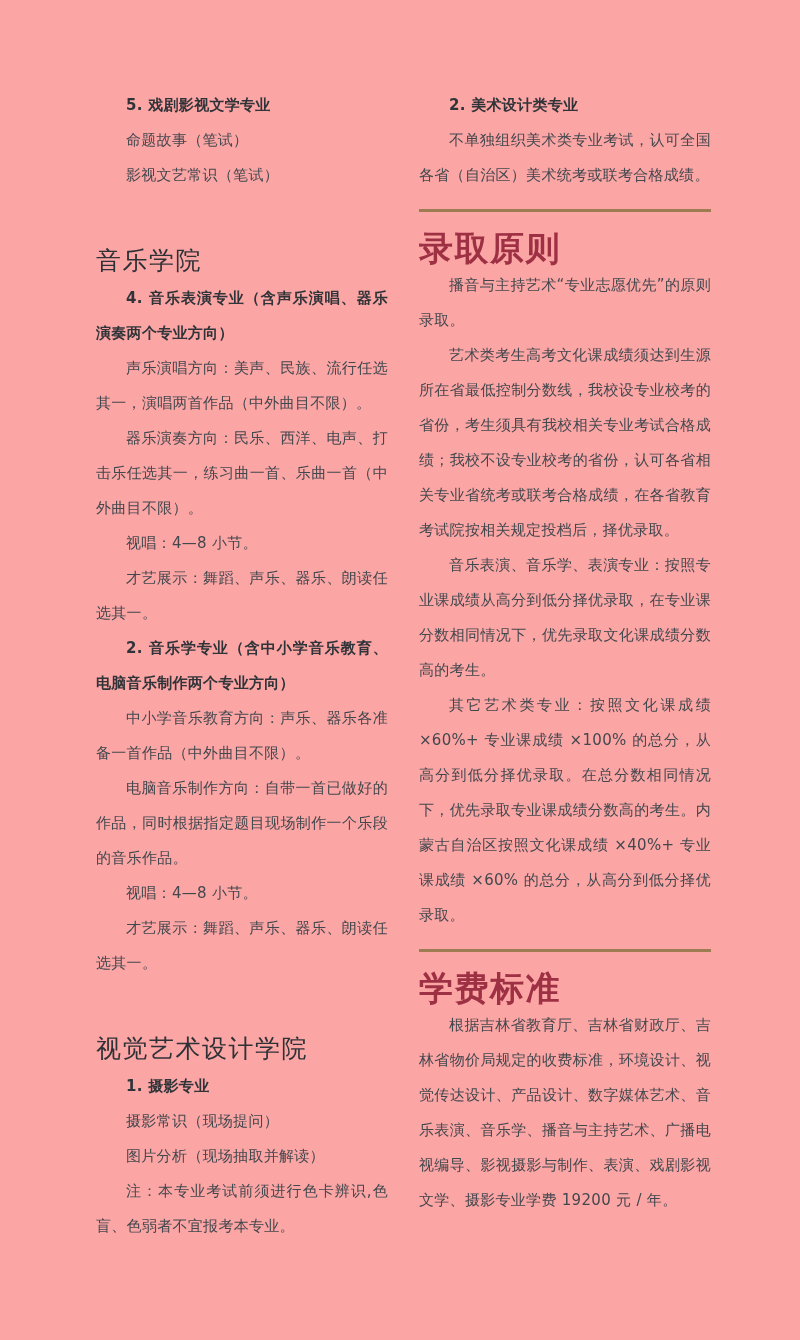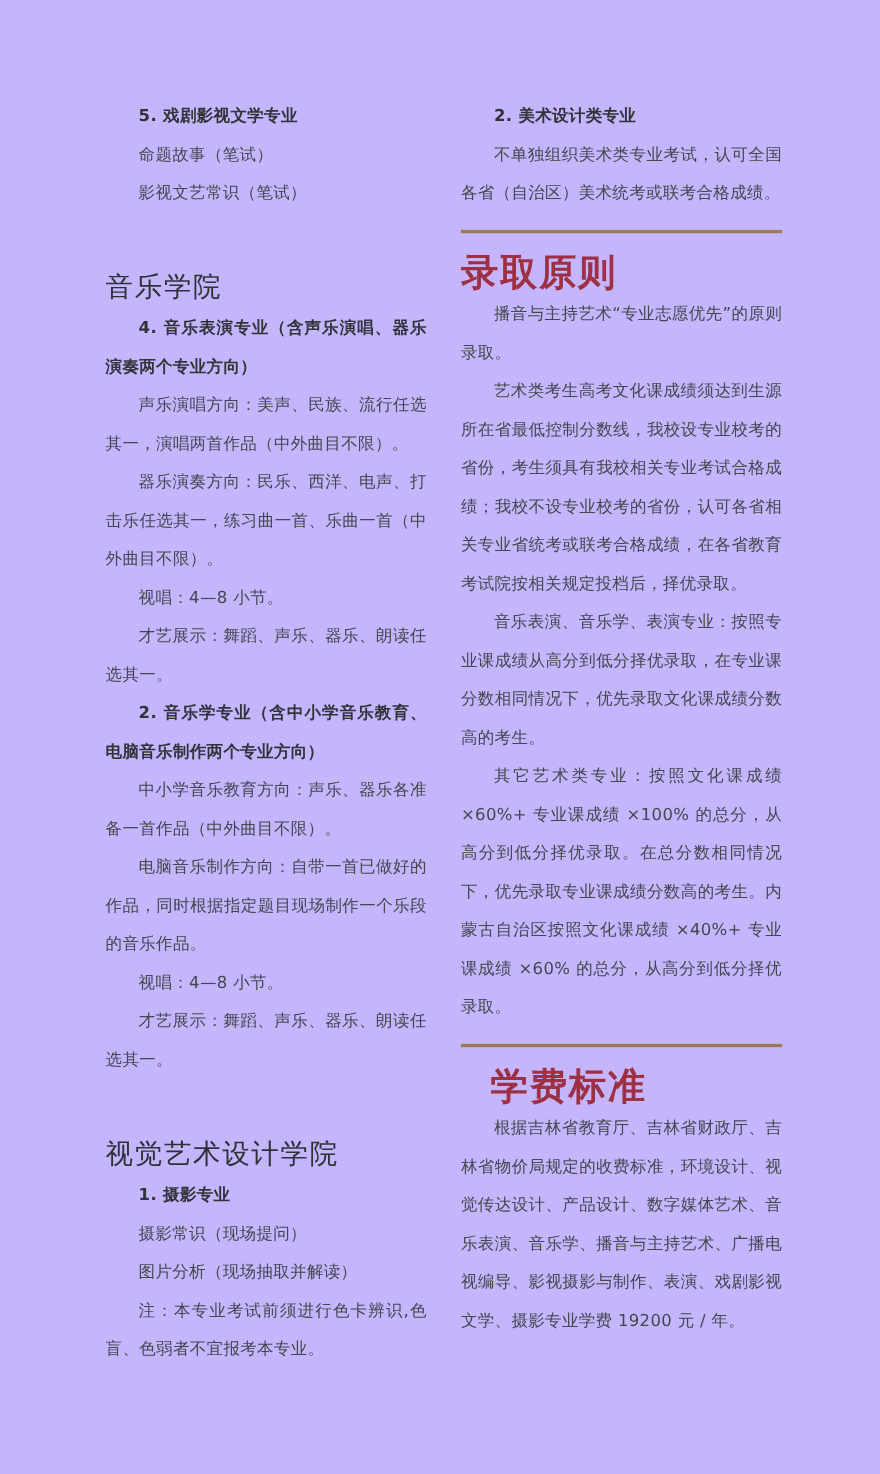--- a/index.html
+++ b/index.html
@@ -10,21 +10,21 @@
   body {
     width: 800px;
     height: 1340px;
     font-family: "DejaVu Sans", "Liberation Sans", sans-serif;
     overflow: hidden;
   }
   .page {
     position: relative;
     width: 800px;
     height: 1340px;
-    background: #c4b5fd;
+    background: #fca5a5;
   }
   .col {
     position: absolute;
     top: 88px;
   }
   .col-left  { left: 96px;  width: 292px; }
   .col-right { left: 419px; width: 292px; }
 
   p.para {
     margin: 0;
@@ -94,16 +94,16 @@
   <div class="col col-right" id="col-right">
       <p class="para bold indent">2. 美术设计类专业</p>
       <p class="para indent">不单独组织美术类专业考试，认可全国各省（自治区）美术统考或联考合格成绩。</p>
       <div class="divider" style="background: rgb(157, 124, 82);"></div>
       <p class="red-heading" style="color: rgb(158, 48, 68);">录取原则</p>
       <p class="para indent">播音与主持艺术“专业志愿优先”的原则录取。</p>
       <p class="para indent">艺术类考生高考文化课成绩须达到生源所在省最低控制分数线，我校设专业校考的省份，考生须具有我校相关专业考试合格成绩；我校不设专业校考的省份，认可各省相关专业省统考或联考合格成绩，在各省教育考试院按相关规定投档后，择优录取。</p>
       <p class="para indent">音乐表演、音乐学、表演专业：按照专业课成绩从高分到低分择优录取，在专业课分数相同情况下，优先录取文化课成绩分数高的考生。</p>
       <p class="para indent">其它艺术类专业：按照文化课成绩 ×60%+ 专业课成绩 ×100% 的总分，从高分到低分择优录取。在总分数相同情况下，优先录取专业课成绩分数高的考生。内蒙古自治区按照文化课成绩 ×40%+ 专业课成绩 ×60% 的总分，从高分到低分择优录取。</p>
       <div class="divider" style="background: rgb(157, 124, 82);"></div>
-      <p class="red-heading" style="color: rgb(158, 48, 68); margin-left: 27px;">学费标准</p>
+      <p class="red-heading" style="color: rgb(158, 48, 68);">学费标准</p>
       <p class="para indent">根据吉林省教育厅、吉林省财政厅、吉林省物价局规定的收费标准，环境设计、视觉传达设计、产品设计、数字媒体艺术、音乐表演、音乐学、播音与主持艺术、广播电视编导、影视摄影与制作、表演、戏剧影视文学、摄影专业学费 19200 元 / 年。</p>
     </div>
 </div>
 
 </body></html>

